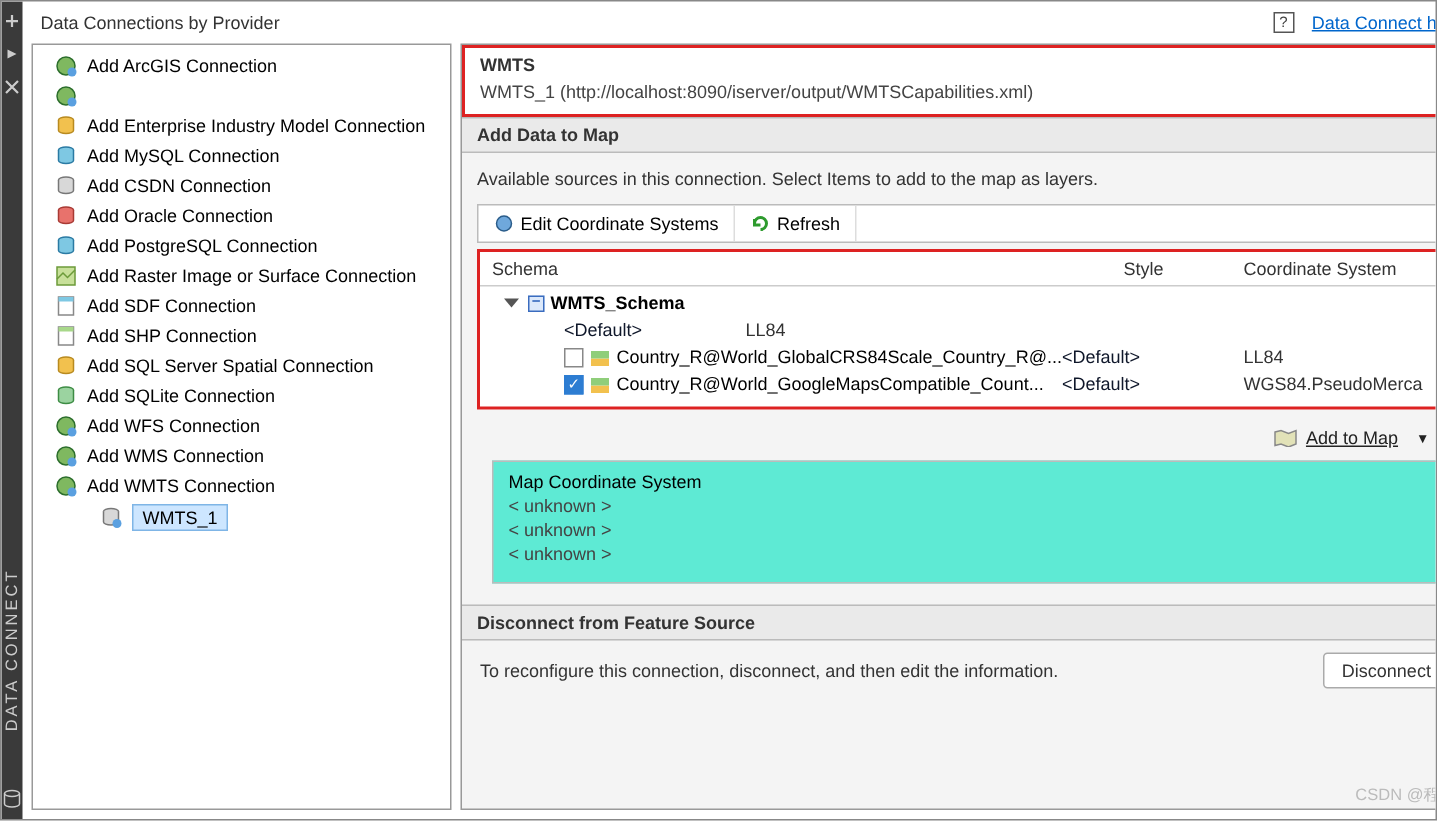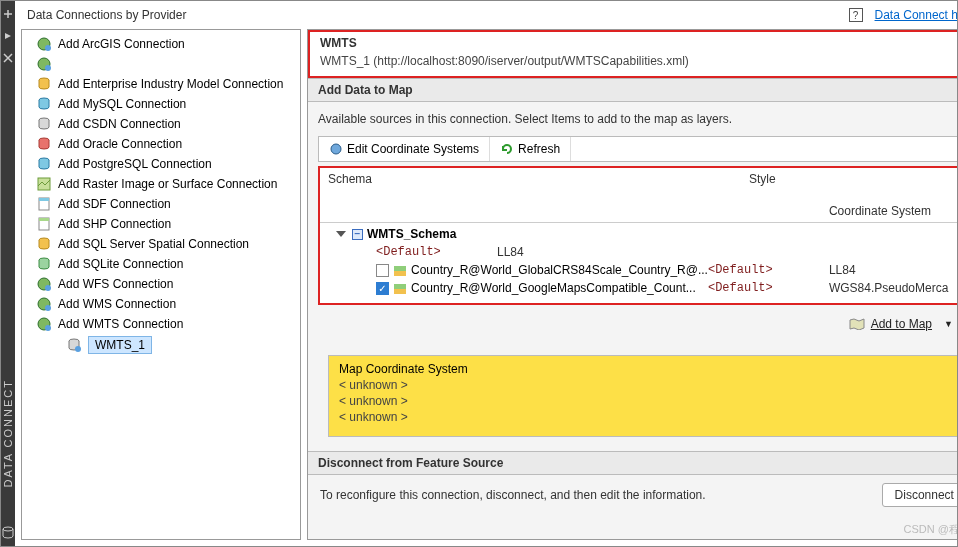--- a/index.html
+++ b/index.html
@@ -26,38 +26,38 @@
 .wmts-box .t2 { color:#444; margin-top:4px; }
 .sec-hdr { background:#eaeaea; border-top:1px solid #bbb; border-bottom:1px solid #bbb; padding:4px 10px; font-weight:bold; color:#333; }
 .sec-body { padding:6px 10px; background:#f4f4f4; }
 .avail { color:#333; margin:4px 0 10px 0; }
 .toolbar { display:flex; align-items:center; border:1px solid #bbb; background:#fff; height:26px; }
 .tbtn { display:flex; align-items:center; gap:4px; padding:0 10px; height:100%; cursor:pointer; border-right:1px solid #ddd; }
 .schema-box { border:2px solid #d22; margin-top:4px; background:#fff; }
 .schema-hdr { display:flex; padding:4px 8px; color:#333; border-bottom:1px solid #ccc; }
 .schema-hdr .c1 { flex:1; }
 .schema-hdr .c2 { width:80px; }
-.schema-hdr .c3 { width:130px;margin-top:32px; }
+.schema-hdr .c3 { width:130px; }
 .schema-tree { padding:2px 0 6px 0; }
 .srow { display:flex; align-items:center; padding:2px 8px; }
 .srow .label { flex:1; display:flex; align-items:center; gap:4px; }
-.srow .c2 { width:80px; color:#7f1d1d;font-family:Liberation Mono, monospace; }
+.srow .c2 { width:80px; color:#0f172a; }
 .srow .c3 { width:130px; color:#333; white-space:nowrap; overflow:hidden;margin-left:41px; }
 .srow.root { padding-left:16px; font-weight:bold; }
 .srow.child { padding-left:56px; }
 .tri { display:inline-block; width:0; height:0; border-left:5px solid transparent; border-right:5px solid transparent; border-top:6px solid #555; margin-right:6px; }
 .minus { display:inline-flex; width:11px; height:11px; border:1px solid #3a6cbf; background:#dce9fb; align-items:center; justify-content:center; font-size:10px; color:#3a6cbf; line-height:1; margin-right:4px; }
 .cb { width:13px; height:13px; border:1px solid #888; background:#fff; display:inline-flex; align-items:center; justify-content:center; font-size:10px; color:#fff; }
 .cb.checked { background:#2d7dd2; border-color:#2d7dd2; }
 .layer-ico { width:14px; height:14px; display:inline-flex; }
 .addmap-row { display:flex; justify-content:flex-end; padding:10px 12px 4px 0; }
 .addmap-btn { display:flex; align-items:center; gap:6px; color:#222; cursor:pointer; padding:2px 4px; }
 .addmap-btn .u { text-decoration: underline; }
 .addmap-btn .caret { font-size:9px; margin-left:6px; }
-.mcs-box { border:1px solid #bbb; background:#fde047; margin:18px 10px 8px 10px; padding:6px 10px 10px 10px; }
+.mcs-box { border:1px solid #bbb; background:#5eead4; margin:2px 10px 8px 10px; padding:6px 10px 10px 10px; }
 .mcs-box .line { color:#444; margin:2px 0; }
 .disc-row { display:flex; align-items:center; padding:8px 12px; gap:12px; }
 .disc-row .txt { flex:1; color:#333; }
 .btn { background:#fff; border:1px solid #aaa; padding:4px 12px; cursor:pointer; border-radius:3px; color:#333; }
 .wm { position:absolute; right:8px; bottom:2px; color:#bbb; font-size:11px; pointer-events:none; }
 .scroll-thumb { position:absolute; right:0; top:0; width:5px; height:60px; background:#c0c0c0; }
 .rel { position:relative; }
 </style>
 </head>
 <body>

